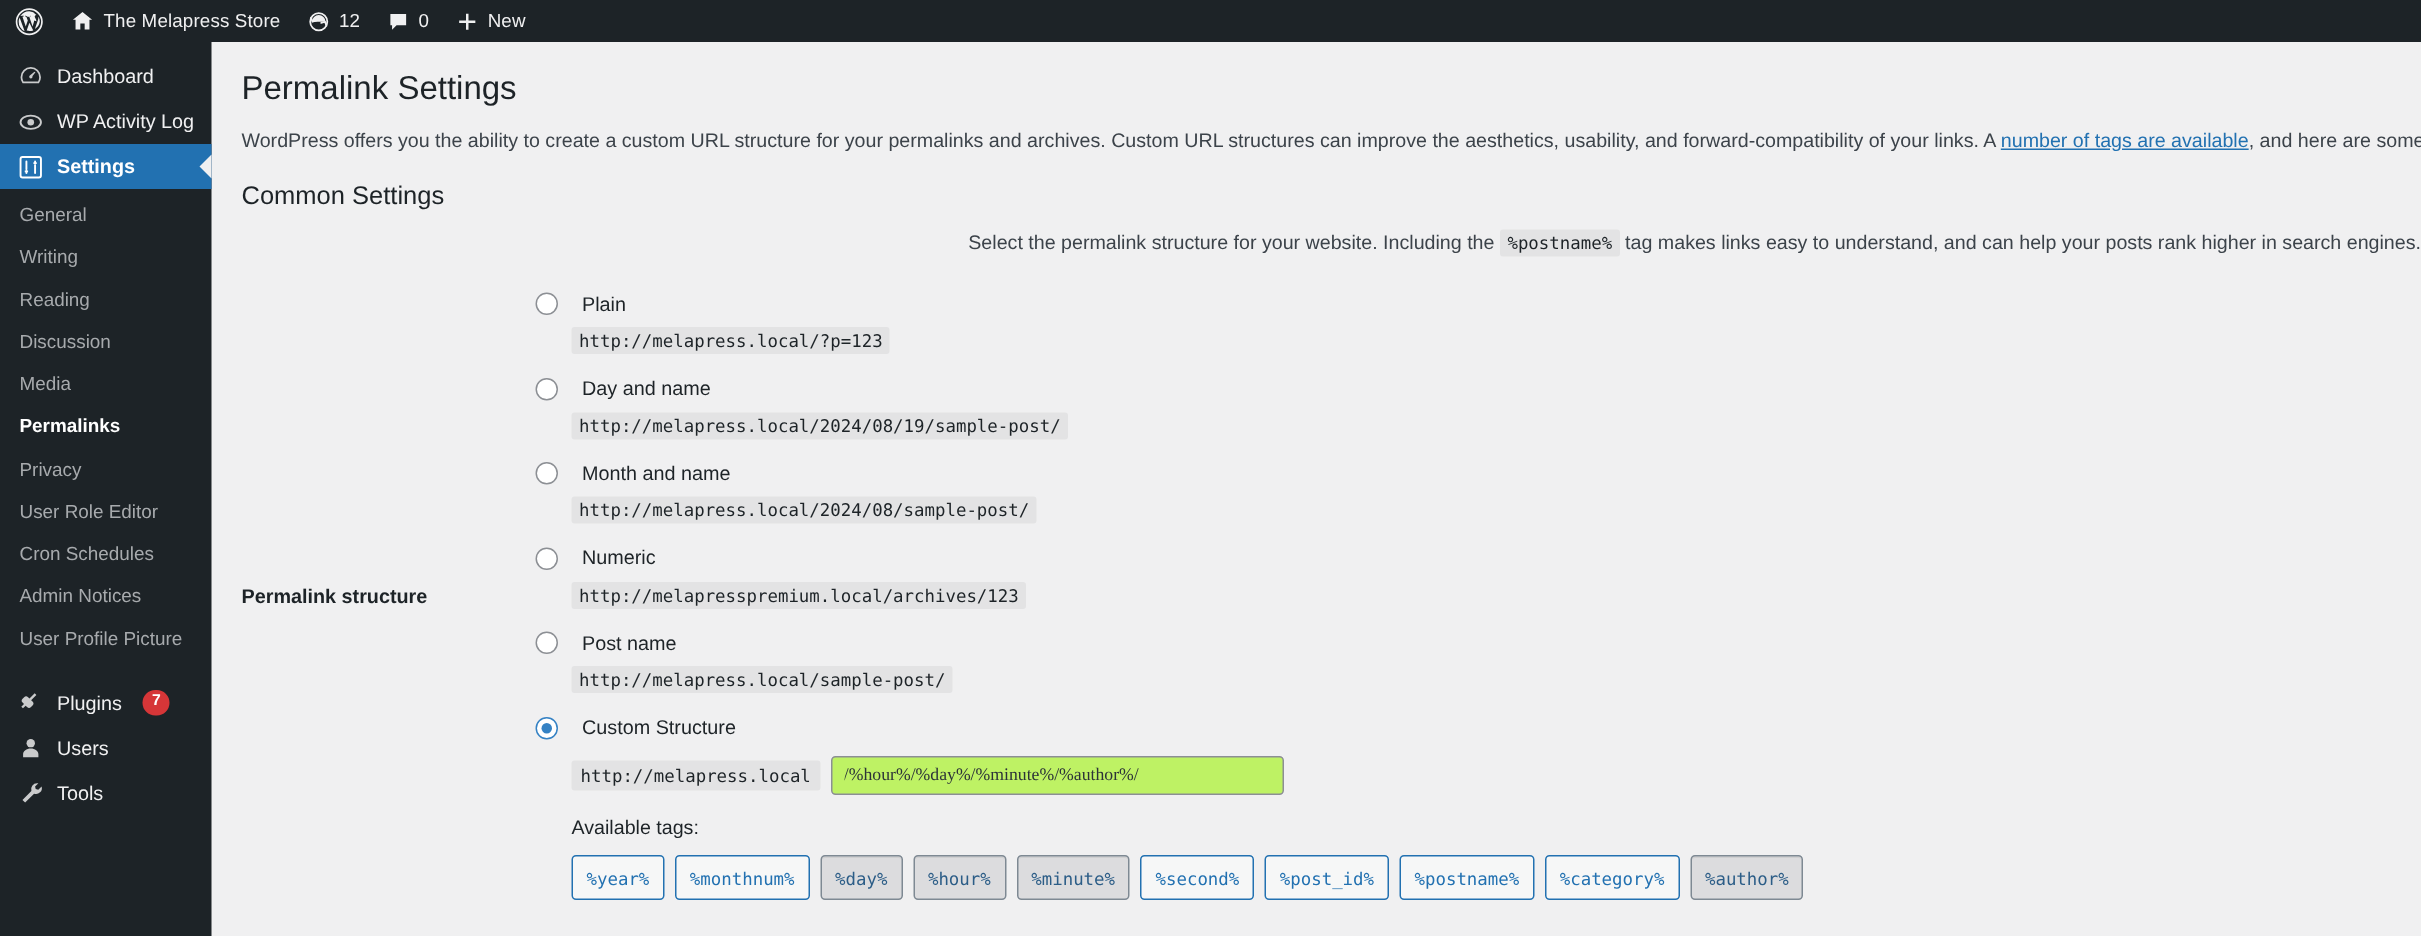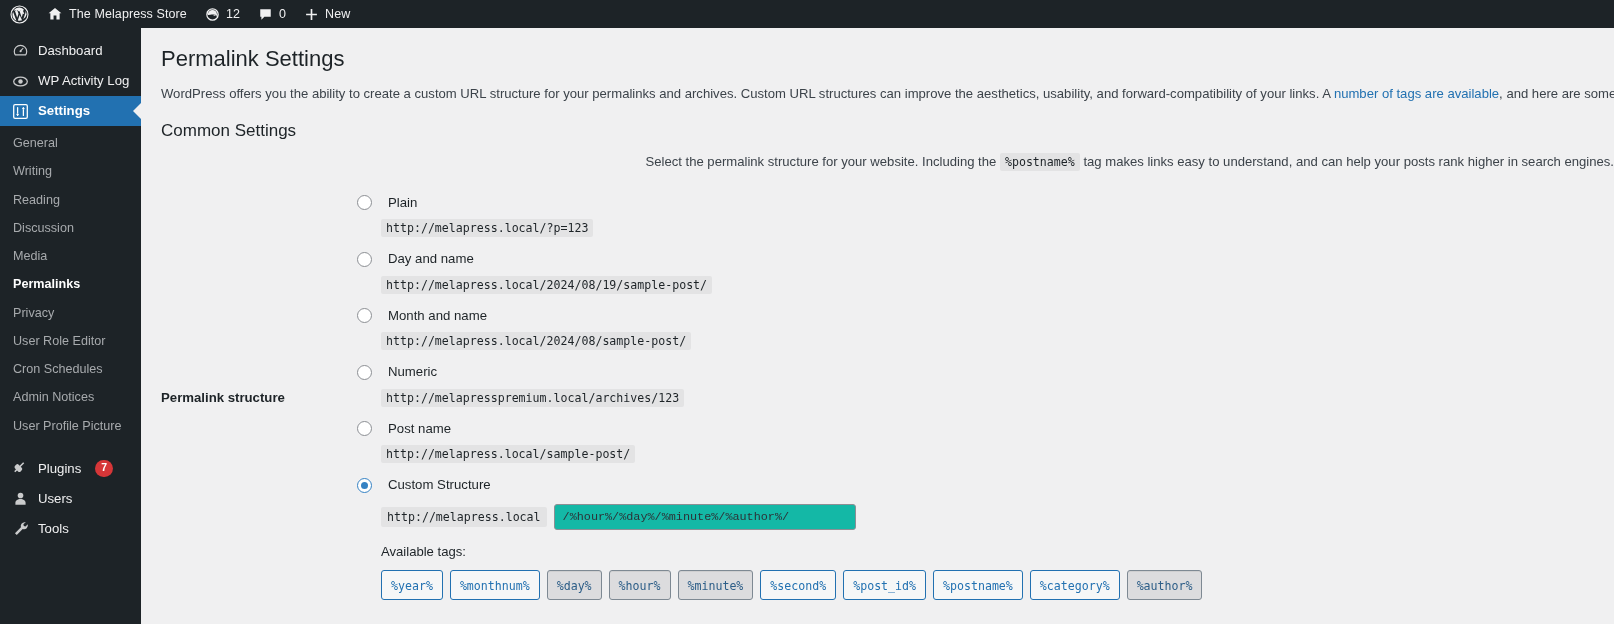--- a/index.html
+++ b/index.html
@@ -129,20 +129,21 @@
   }
   p.intro {
     font-size: 13.1px;
     color: #3c434a;
     line-height: 1.5;
     margin: 0 0 10px;
     white-space: nowrap;
   }
   p.intro a {
     color: #2271b1;
+    text-decoration: underline;
     cursor: pointer;
   }
   h2.section-title {
     font-size: 17px;
     font-weight: 400;
     color: #1d2327;
     margin: 16px 0 9px;
     line-height: 1.4;
   }
   p.section-desc {
@@ -224,22 +225,22 @@
     background: #e3e3e4;
     color: #1d2327;
     padding: 3px 6px;
     border-radius: 2px;
   }
   input.struct {
     width: 302px;
     height: 26px;
     border: 1px solid #8c8f94;
     border-radius: 3px;
-    background: #14b8a6;
-    font-family: Liberation Mono, monospace;
+    background: #bef264;
+    font-family: Liberation Serif, serif;
     font-size: 11.8px;
     color: #2c3338;
     padding: 0 8px;
     outline: none;
   }
 
   .avail-label {
     font-size: 13.1px;
     color: #1d2327;
     padding: 13px 0 0 24px;

